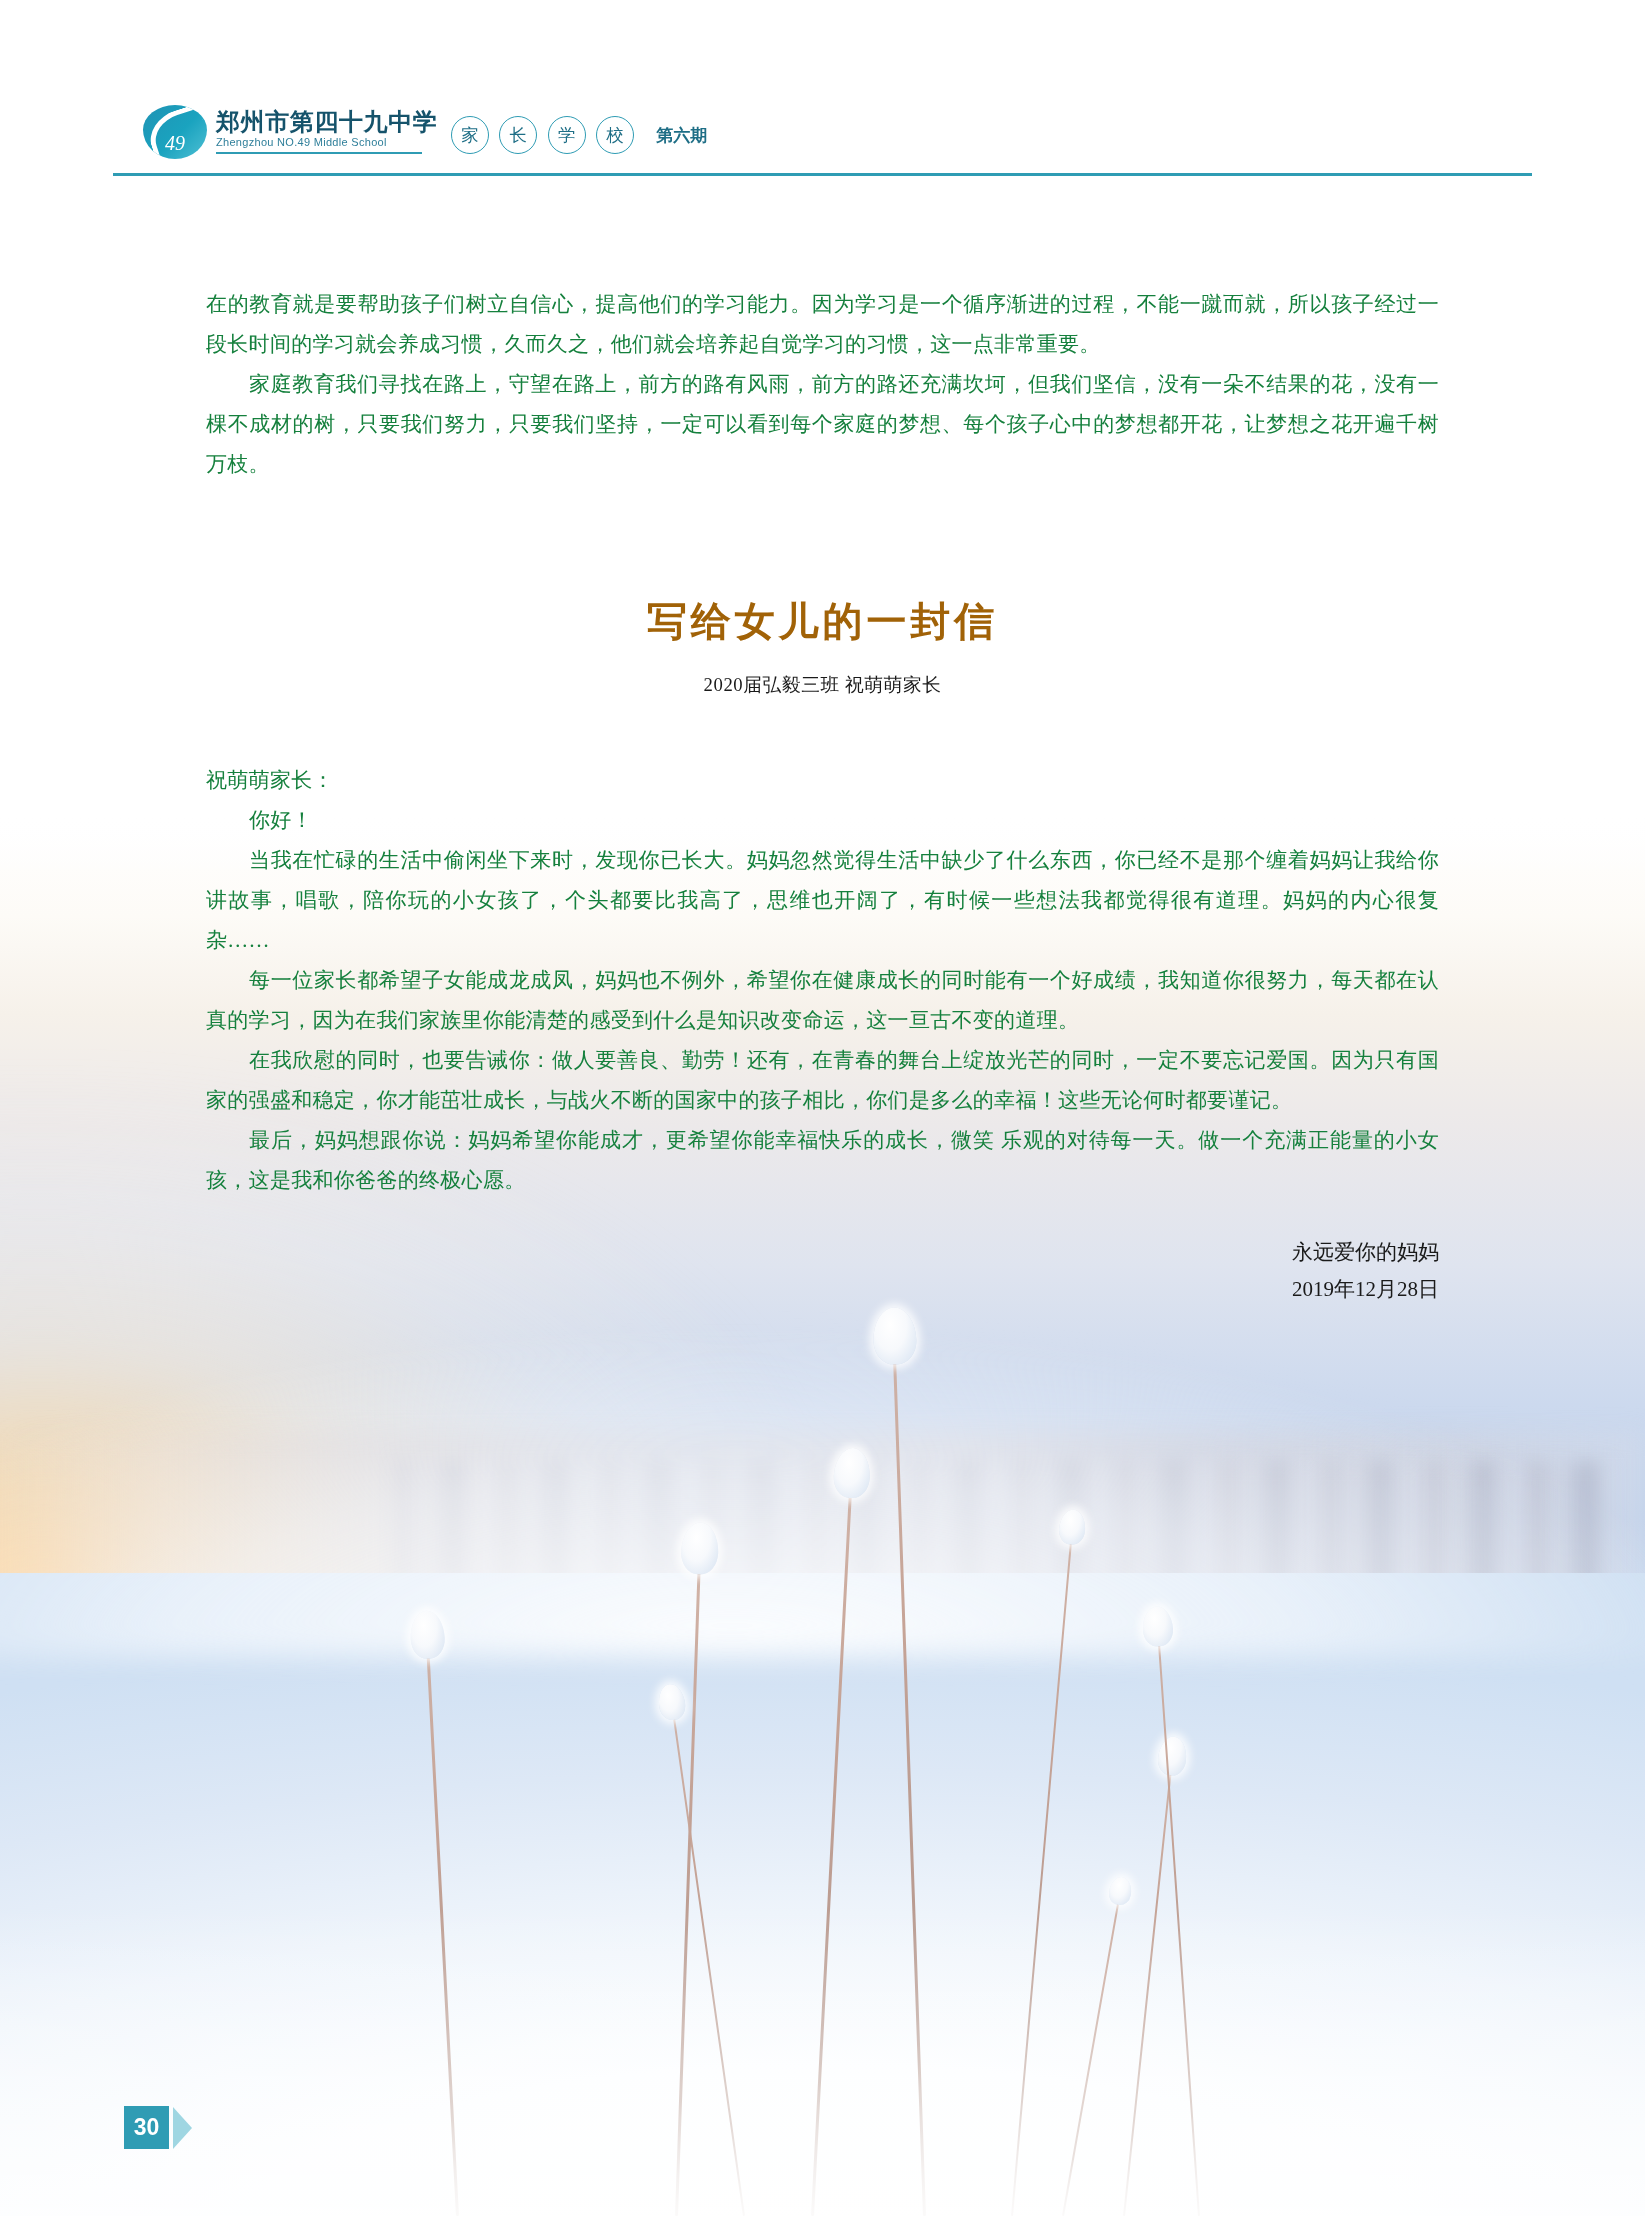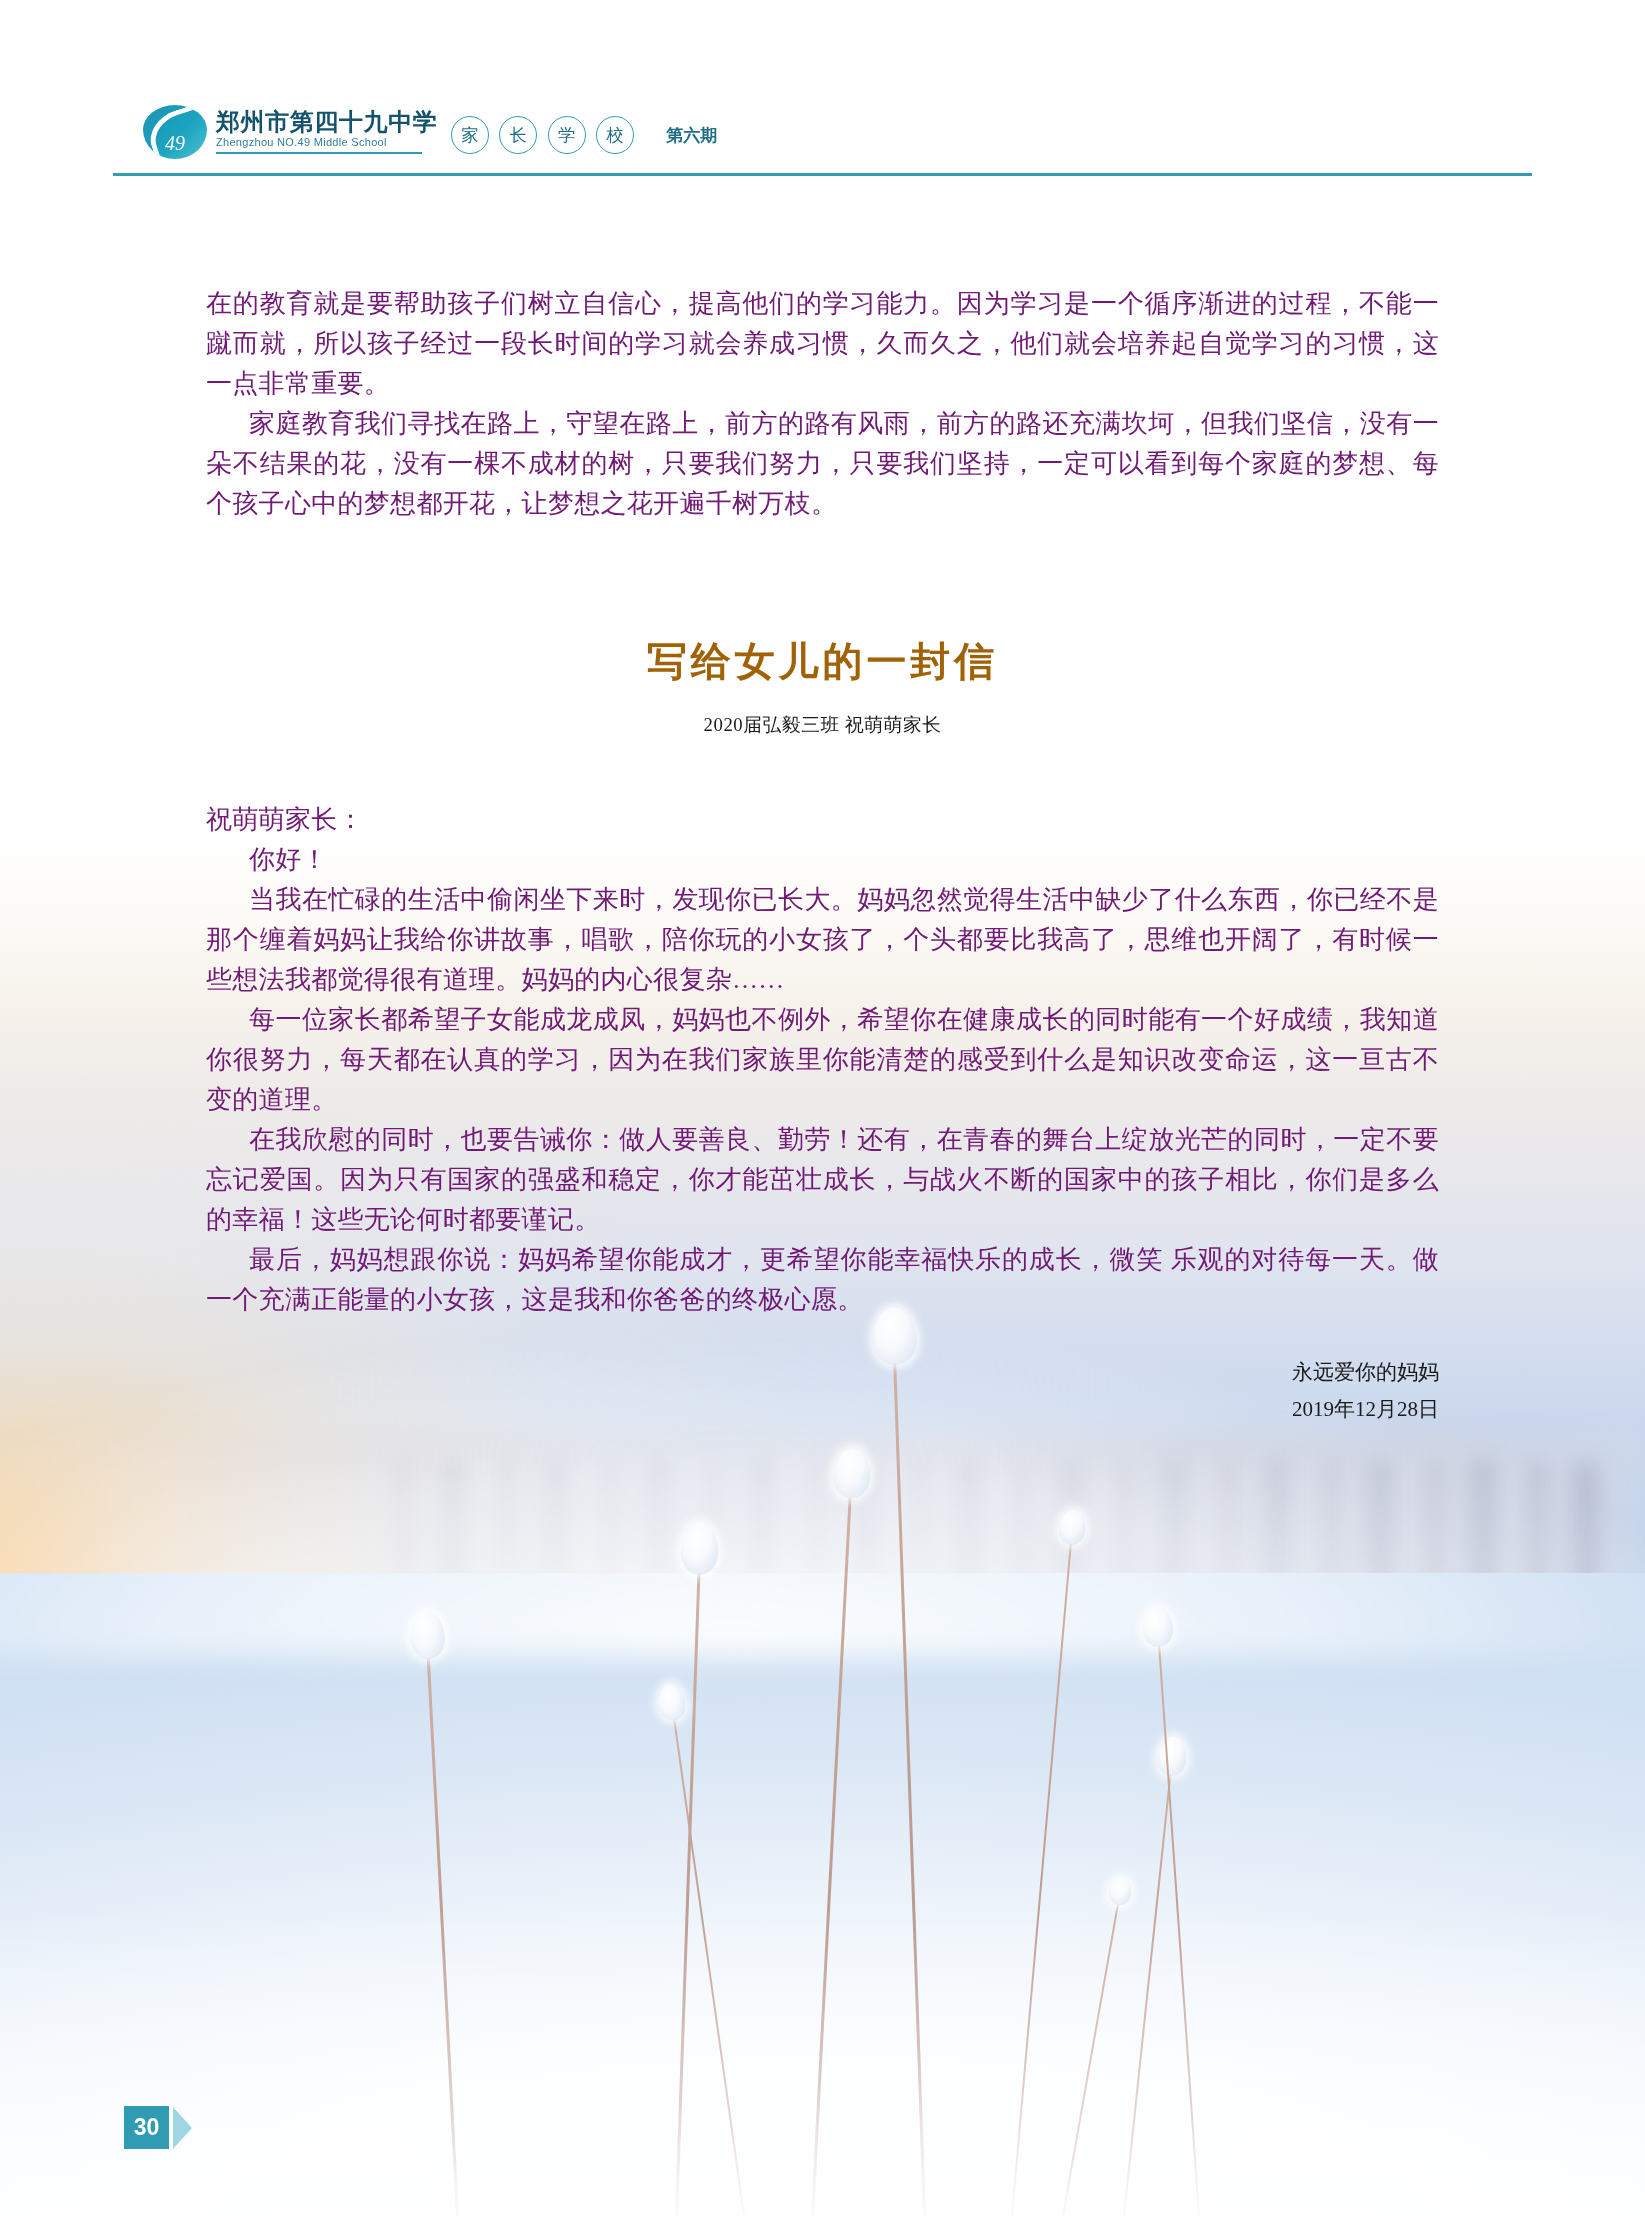--- a/index.html
+++ b/index.html
@@ -240,35 +240,35 @@
     display: flex;
     align-items: center;
     justify-content: center;
     font-family: "Liberation Sans", sans-serif;
   }
   .hdr-issue {
     color: #1e6e86;
     font-size: 17px;
     font-weight: bold;
     font-family: "Liberation Sans", sans-serif;
-    margin-left: 22px;
+    margin-left: 12px;
   }
 
   
   .content {
     position: absolute;
     left: 206px;
     right: 206px;
     top: 284px;
   }
   p.body {
     margin: 0 0 0 0;
-    font-size: 26px;
+    font-size: 21px;
     line-height: 40px;
-    color: #701a75;
+    color: #15803d;
     text-align: justify;
     letter-spacing: 0.3px;
     font-family: "Liberation Serif", "DejaVu Serif", serif;
   }
   p.indent { text-indent: 43px; }
 
   .title {
     margin-top: 110px;
     text-align: center;
     font-size: 40px;

